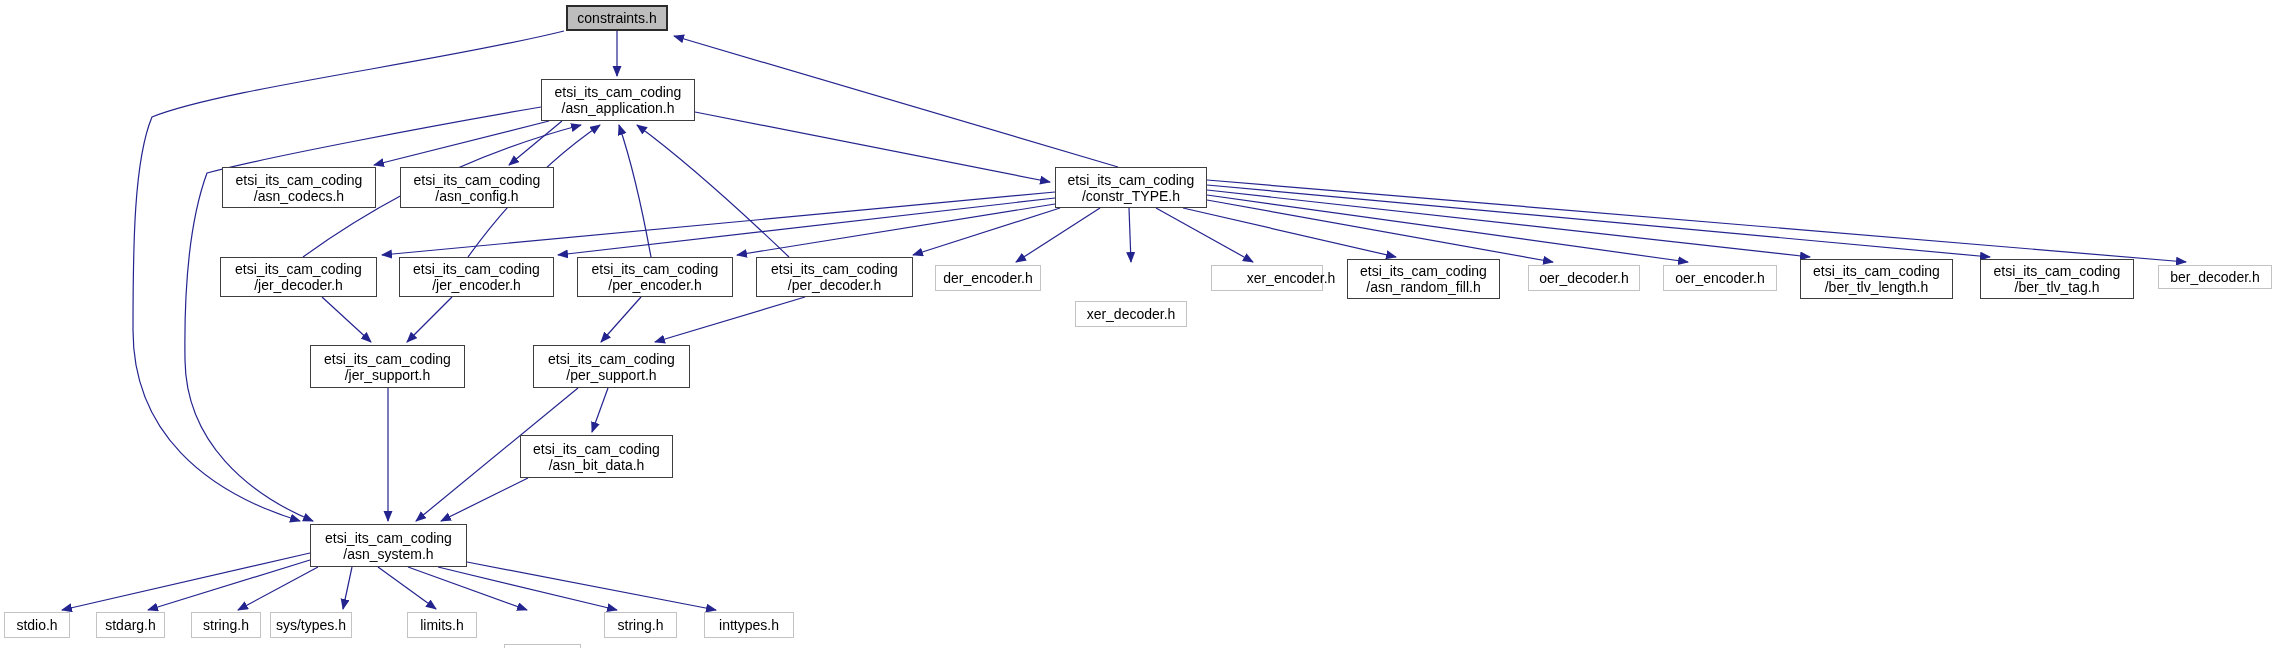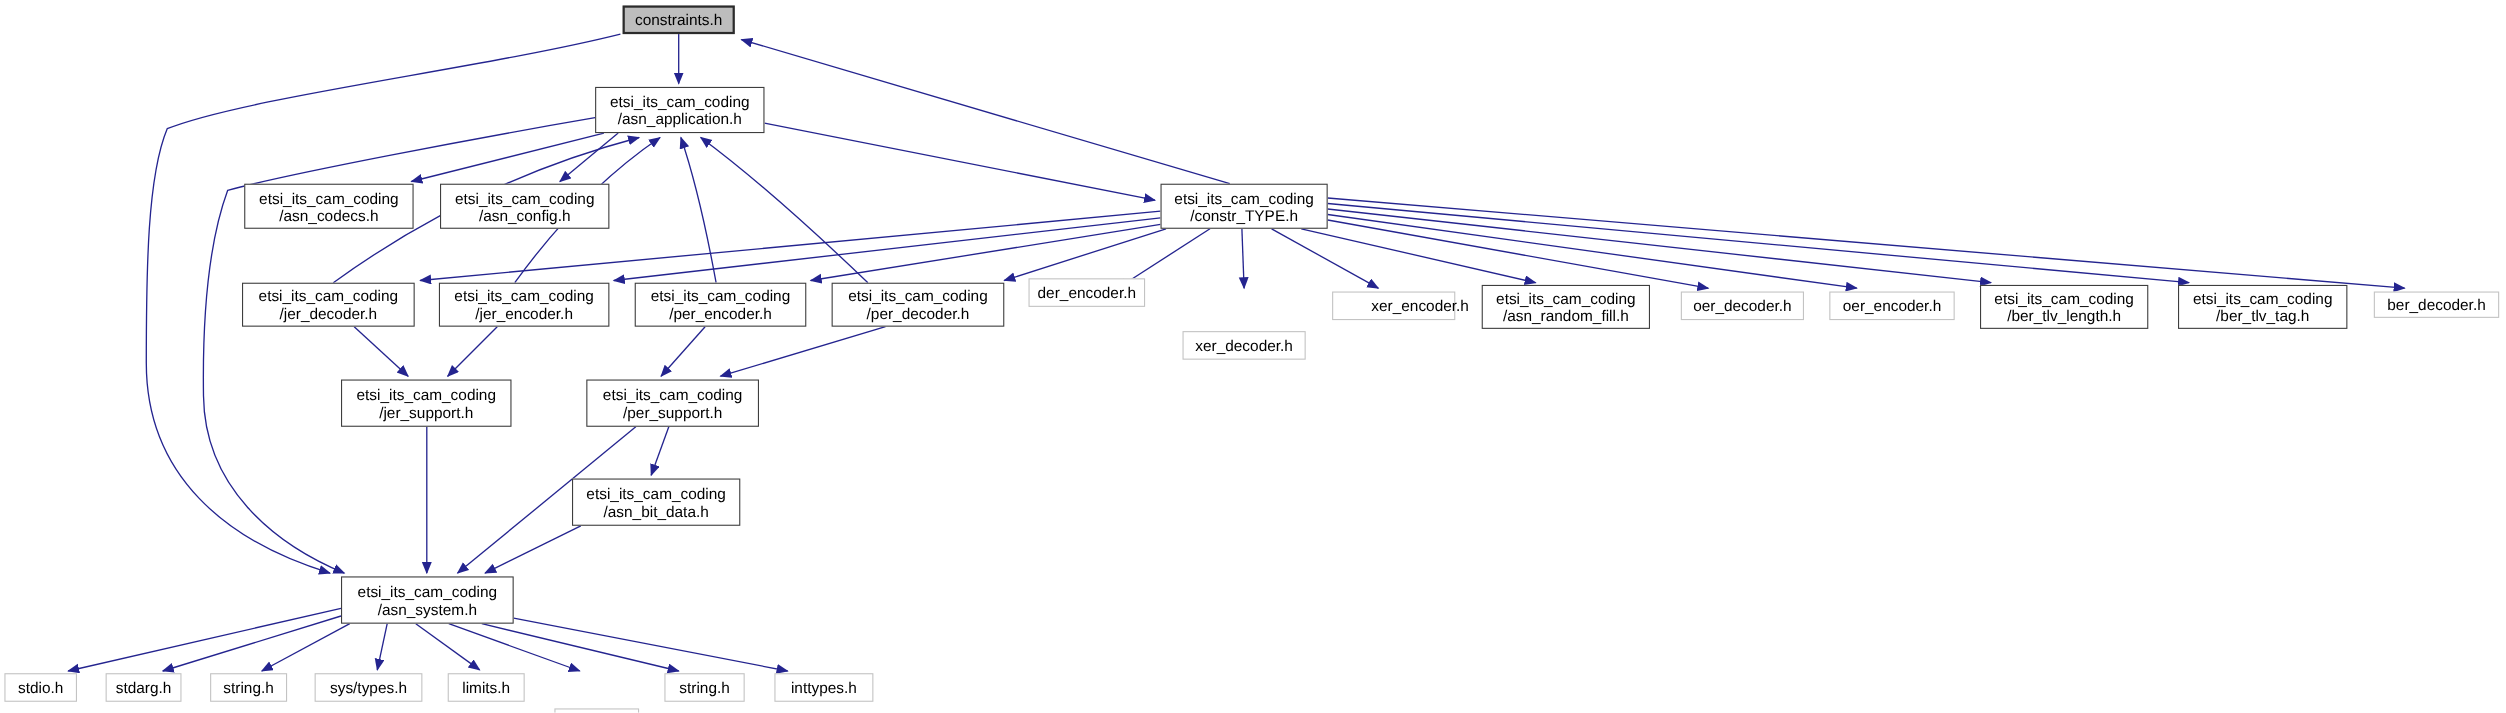--- a/index.html
+++ b/index.html
@@ -93,21 +93,21 @@
         <span>/jer_encoder.h</span>
       </div>
       <div class="node " style="left: 577px; top: 257px; width: 156px; height: 40px;">
         <span>etsi_its_cam_coding</span>
         <span>/per_encoder.h</span>
       </div>
       <div class="node " style="left: 756px; top: 257px; width: 157px; height: 40px;">
         <span>etsi_its_cam_coding</span>
         <span>/per_decoder.h</span>
       </div>
-      <div class="node external" style="left: 935px; top: 253px; width: 106px; height: 26px;">
+      <div class="node external" style="left: 935px; top: 265px; width: 106px; height: 26px;">
         <span>der_encoder.h</span>
       </div>
       <div class="node external" style="left: 1075px; top: 265px; width: 112px; height: 26px; margin-top: 36px;">
         <span>xer_decoder.h</span>
       </div>
       <div class="node external" style="left: 1211px; top: 265px; width: 112px; height: 26px; padding-left: 48px;">
         <span>xer_encoder.h</span>
       </div>
       <div class="node " style="left: 1347px; top: 259px; width: 153px; height: 40px;">
         <span>etsi_its_cam_coding</span>
@@ -148,21 +148,21 @@
       </div>
       <div class="node external" style="left: 4px; top: 612px; width: 66px; height: 26px;">
         <span>stdio.h</span>
       </div>
       <div class="node external" style="left: 96px; top: 612px; width: 69px; height: 26px;">
         <span>stdarg.h</span>
       </div>
       <div class="node external" style="left: 191px; top: 612px; width: 70px; height: 26px;">
         <span>string.h</span>
       </div>
-      <div class="node external" style="left: 286px; top: 612px; width: 98px; height: 26px;">
+      <div class="node external" style="left: 270px; top: 612px; width: 82px; height: 26px;">
         <span>sys/types.h</span>
       </div>
       <div class="node external" style="left: 407px; top: 612px; width: 70px; height: 26px;">
         <span>limits.h</span>
       </div>
       <div class="node external" style="left: 504px; top: 612px; width: 77px; height: 26px; margin-top: 32px;">
         <span>stdarg.h</span>
       </div>
       <div class="node external" style="left: 604px; top: 612px; width: 73px; height: 26px;">
         <span>string.h</span>

